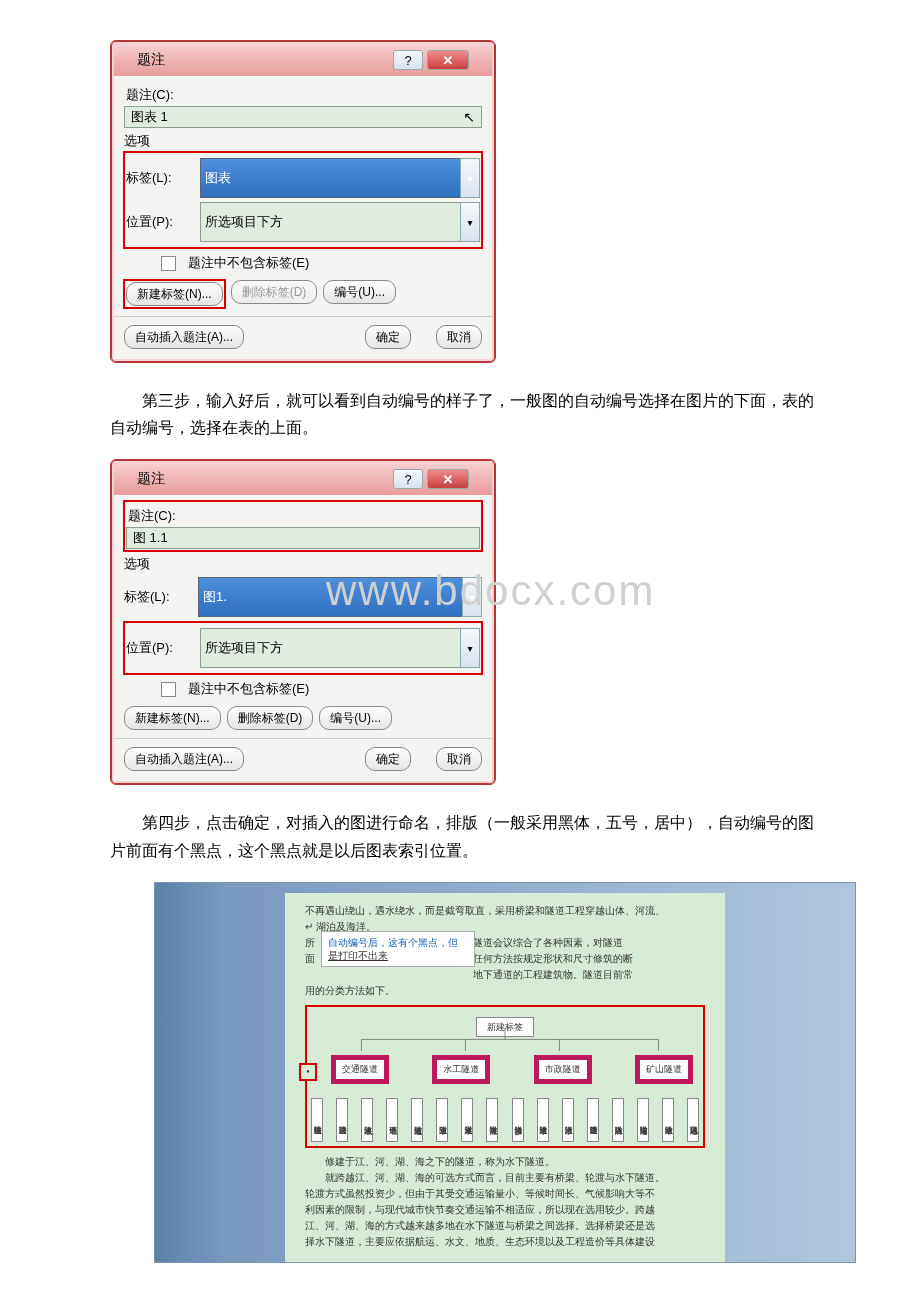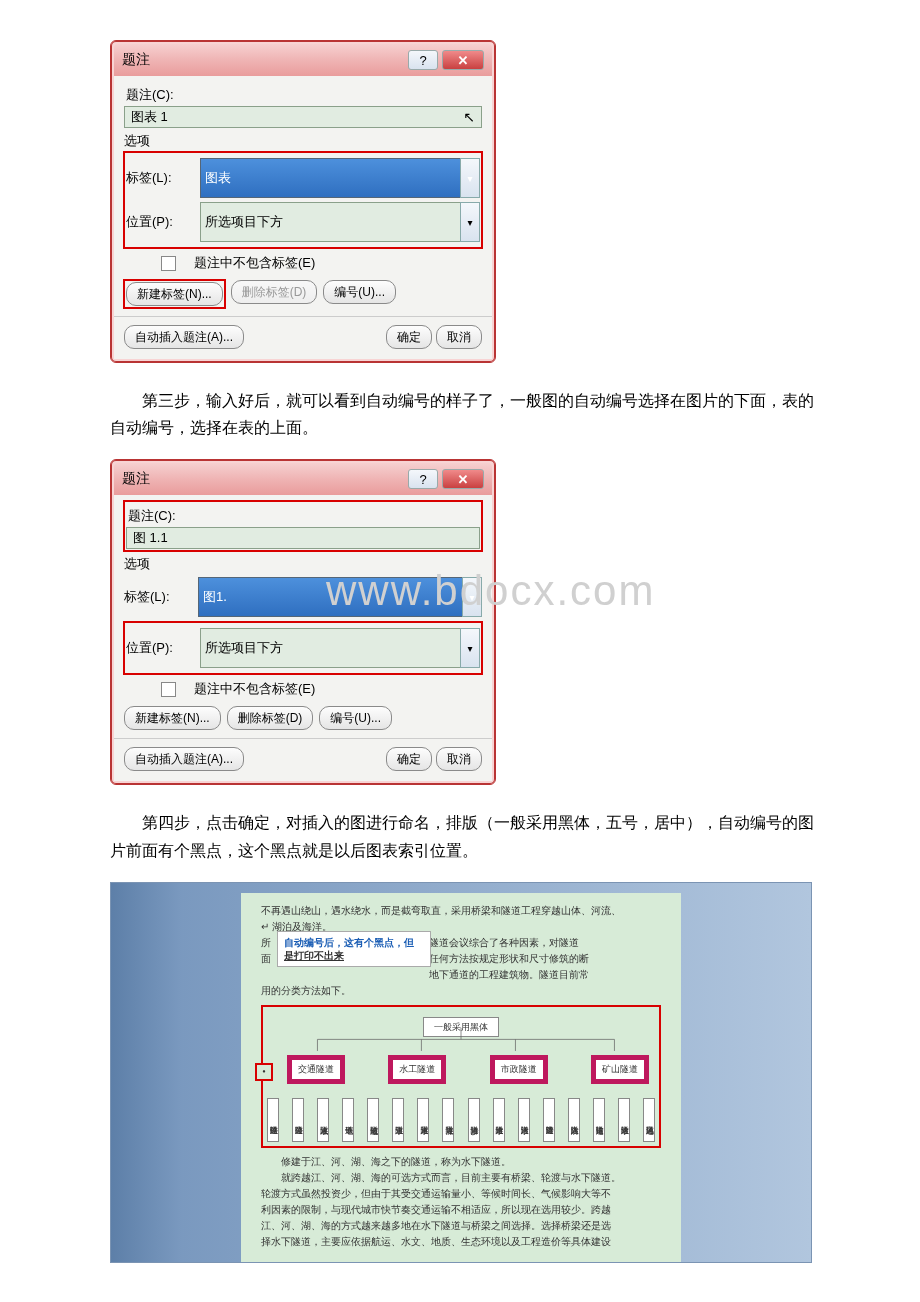--- a/index.html
+++ b/index.html
@@ -21,21 +21,21 @@
     background: linear-gradient(#f8d4d4, #f8d4d4);
     box-shadow: 0 0 0 1px #b93434 inset;
     padding: 3px;
     margin-bottom: 18px;
   }
   .titlebar {
     display: flex;
     align-items: center;
     justify-content: space-between;
     background: linear-gradient(#f6d0d0, #efb4b4 50%, #e99c9c);
-    padding: 6px 8px;
+    padding: 6px 23px;
     border-radius: 4px 4px 0 0;
     font-size: 14px;
     color: #000;
   }
   .titlebar .tb-btns {
     display: flex;
     gap: 4px;
   }
   .tb-btn {
     width: 28px;
@@ -122,21 +122,21 @@
     background: linear-gradient(#f4f7fb, #d9e3ef);
     border: 1px solid #8aa;
     display: flex;
     align-items: center;
     justify-content: center;
     font-size: 10px;
   }
   .checkbox-row {
     display: flex;
     align-items: center;
-    gap: 18px;
+    gap: 12px;
     margin: 6px 0 8px 0;
     font-size: 13px;
     padding-left: 37px;
   }
   .checkbox {
     width: 13px;
     height: 13px;
     background: #fff;
     border: 1px solid #888;
   }
@@ -160,21 +160,21 @@
     color: #999;
     background: linear-gradient(#f8f8f8, #eee);
   }
   .hr {
     height: 1px;
     background: #ccc;
     margin: 8px -10px;
   }
   .footer-row {
     display: flex;
-    gap: 4px;
+    gap: 25px;
     margin-top: 8px;
     align-items: center;
   }
   .footer-row .spacer {
     flex: 1;
   }
   .red-box {
     border: 2px solid #d80000;
     padding: 1px;
     margin: -1px;
@@ -193,40 +193,40 @@
     pointer-events: none;
     font-family: Arial, sans-serif;
     z-index: 5;
   }
   .example-img {
     width: 700px;
     border: 1px solid #7b94b3;
     background: linear-gradient(90deg,#5d7fa8 0%, #7a99bf 10%, #b1c6de 100%);
     padding:0;
     position: relative;
+    margin-left: 44px;
   }
   .example-inner {
     margin: 10px 130px 0 130px;
     background: #d7ebd7;
     padding: 10px 20px 12px 20px;
     font-size: 10px;
     line-height: 1.6;
     color: #333;
     font-family: "SimSun", serif;
     position: relative;
   }
   .callout {
     position: absolute;
     background: #fff;
     border: 1px solid #aaa;
     font-size: 10px;
     padding: 4px 6px;
     width: 140px;
     line-height: 1.3;
-    font-weight: bold;
   }
   .callout .blue { color: #1a5db4; }
   .callout .uline { text-decoration: underline; }
   .chart-box {
     border: 2px solid #d80000;
     padding: 6px 4px 4px 4px;
     margin: 6px 0;
     position: relative;
   }
   .chart-title {
@@ -461,21 +461,21 @@
           <g stroke="#666" stroke-width="0.7" fill="none">
             <line x1="200" y1="18" x2="200" y2="28"></line>
             <line x1="55" y1="28" x2="355" y2="28"></line>
             <line x1="55" y1="28" x2="55" y2="38"></line>
             <line x1="160" y1="28" x2="160" y2="38"></line>
             <line x1="255" y1="28" x2="255" y2="38"></line>
             <line x1="355" y1="28" x2="355" y2="38"></line>
           </g>
         </svg>
         <div class="chart-row">
-          <span class="chart-title">一般采用黑体</span>
+          <span class="chart-title">新建标签</span>
         </div>
         <div class="lvl2-row" id="lvl2row">
             <div class="lvl2">交通隧道</div>
             <div class="lvl2">水工隧道</div>
             <div class="lvl2">市政隧道</div>
             <div class="lvl2">矿山隧道</div>
           </div>
         <div class="lvl3-row" id="lvl3row">
             <div class="lvl3">铁路隧道</div>
             <div class="lvl3">公路隧道</div>

